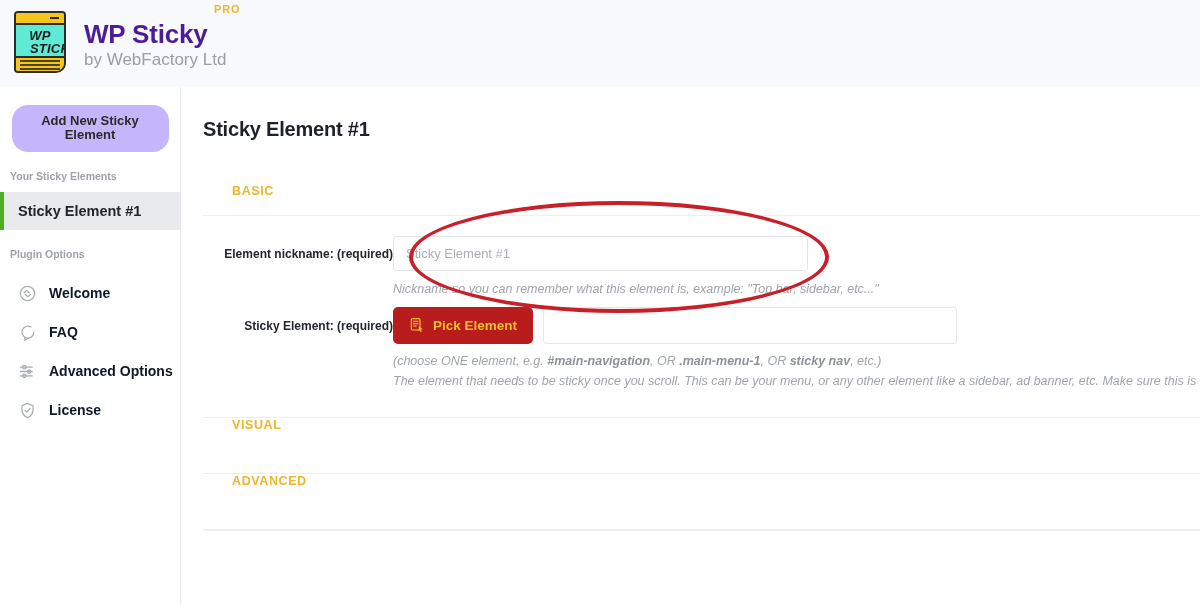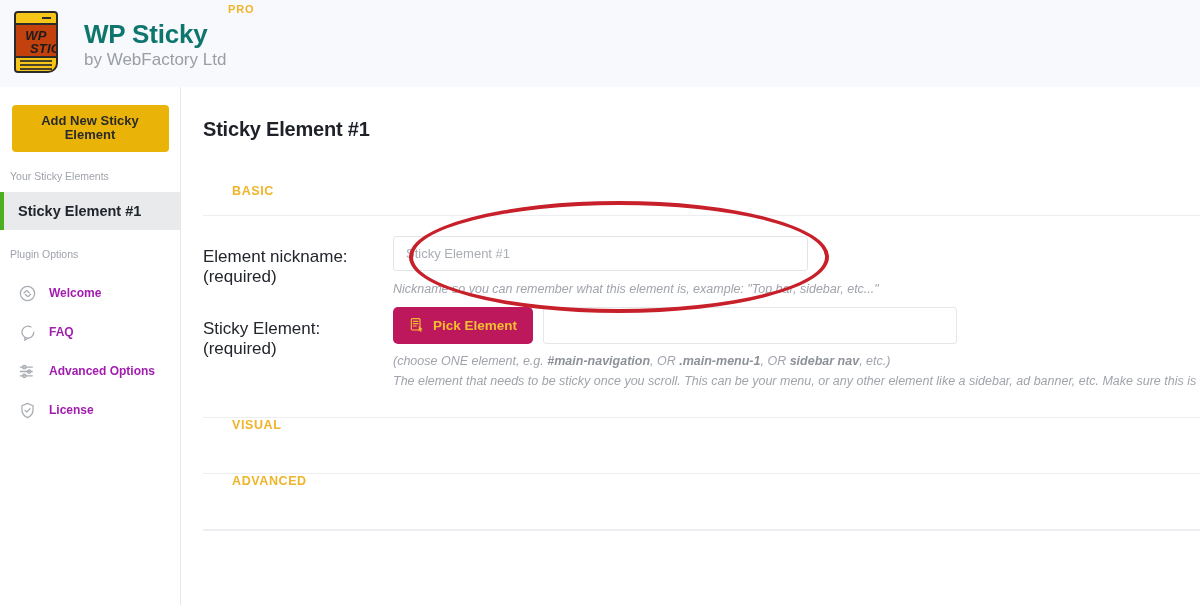--- a/index.html
+++ b/index.html
@@ -34,24 +34,24 @@
     padding-left: 10px;
   }
   .logo-mark {
     position: relative;
     width: 60px; height: 70px;
     flex: 0 0 auto;
   }
   .logo-page {
     position: absolute;
     left: 4px; top: 2px;
-    width: 44px; height: 62px;
+    width: 52px; height: 62px;
     border: 2.5px solid #2b2b2b;
     border-radius: 4px 4px 10px 4px;
-    background: #c2410c;
+    background: #5eead4;
     overflow: hidden;
   }
   .logo-topband {
     position: absolute;
     left: 0; top: 0;
     width: 100%; height: 12px;
     background: #f5c518;
     border-bottom: 2px solid #2b2b2b;
   }
   .logo-topband::after {
@@ -89,69 +89,69 @@
   .logo-text .l2 { font-size: 13px; letter-spacing: .2px; padding-left: 14px; }
 
   .brand-words {
     position: relative;
     margin-left: 14px;
     padding-top: 4px;
   }
   .brand-title {
     font-size: 26px;
     font-weight: 700;
-    color: #0f766e;
+    color: #4c1d95;
     line-height: 1.05;
     letter-spacing: -.2px;
   }
   .brand-sub {
     margin-top: 2px;
     font-size: 17px;
     color: #9a9da3;
     font-weight: 400;
   }
   .brand-pro {
     position: absolute;
     top: -14px;
-    left: 144px;
+    left: 130px;
     font-size: 11px;
     font-weight: 700;
     color: #f0b429;
     letter-spacing: .8px;
   }
 
   
   .sidebar {
     position: absolute;
     left: 0; top: 87px;
     width: 181px; height: 518px;
     background: #ffffff;
     border-right: 1px solid #e4e6ea;
   }
   .add-btn {
     display: block;
     width: 157px;
     margin: 18px auto 0 auto;
     padding: 9px 18px;
-    background: #eab308;
+    background: #c4b5fd;
     color: #2a2a2a;
     border: none;
-    border-radius: 4px;
+    border-radius: 16px;
     font-family: "Liberation Sans", sans-serif;
     font-size: 13px;
     font-weight: 700;
     cursor: pointer;
     text-align: center;
     line-height: 1.1;
   }
   .sb-section-label {
     margin: 18px 0 0 10px;
     font-size: 10.5px;
     color: #9fa3aa;
-    font-weight: 400;
+    font-weight: 700;
   }
   .sb-item-active {
     position: relative;
     margin-top: 10px;
     height: 38px;
     background: #e9eaec;
     display: flex;
     align-items: center;
     padding-left: 18px;
     cursor: pointer;
@@ -180,23 +180,23 @@
     width: 21px; height: 21px;
     flex: 0 0 auto;
     margin-right: 11px;
     color: #a8acb3;
     display: flex;
     align-items: center;
     justify-content: center;
   }
   .sb-icon svg { width: 19px; height: 19px; display: block; }
   .sb-menu-item span.lbl {
-    font-size: 12px;
-    font-weight: 700;
-    color: #a21caf;
+    font-size: 14px;
+    font-weight: 700;
+    color: #0f172a;
   }
 
   
   .main {
     position: absolute;
     left: 181px; top: 87px;
     width: 1019px; height: 518px;
     background: #ffffff;
     padding: 0 0 0 22px;
   }
@@ -226,24 +226,25 @@
 
   
   .form-row {
     display: flex;
     align-items: flex-start;
     position: relative;
   }
   .field-label {
     width: 190px;
     flex: 0 0 190px;
-    font-size: 17px;
-    font-weight: 400;
+    font-size: 12px;
+    font-weight: 700;
     color: #23262c;
     padding-top: 11px;
+    text-align: right;
   }
   .field-col { flex: 1 1 auto; }
 
   .text-input {
     display: block;
     width: 415px;
     height: 35px;
     padding: 6px 12px;
     border: 1px solid #e2e4e8;
     border-radius: 3px;
@@ -267,21 +268,21 @@
   .picker-wrap {
     display: flex;
     align-items: center;
   }
   .pick-btn {
     display: inline-flex;
     align-items: center;
     gap: 8px;
     height: 37px;
     padding: 0 16px;
-    background: #be185d;
+    background: #b91c1c;
     color: #f3bf2f;
     border: none;
     border-radius: 5px;
     font-family: "Liberation Sans", sans-serif;
     font-size: 13.5px;
     font-weight: 700;
     cursor: pointer;
   }
   .pick-btn svg { width: 16px; height: 16px; display: block; }
   .pick-field {
@@ -436,21 +437,21 @@
                 <line x1="6.5" y1="6.5" x2="13.5" y2="6.5"></line>
                 <line x1="6.5" y1="10" x2="13.5" y2="10"></line>
                 <line x1="6.5" y1="13.5" x2="11" y2="13.5"></line>
                 <path d="M14.5 13.5l6 5-2.6.5 1.4 2.6-1.6.9-1.4-2.6-1.8 1.9z" fill="currentColor" stroke="none"></path>
               </svg>
             </span>
             <span>Pick Element</span>
           </button>
           <input class="pick-field" type="text" placeholder="" style="">
         </div>
-        <div class="field-hint" style="margin-top:9px;"><span>(choose ONE element, e.g. </span><b>#main-navigation</b><span>, OR </span><b>.main-menu-1</b><span>, OR </span><b>sidebar nav</b><span>, etc.)</span></div>
+        <div class="field-hint" style="margin-top:9px;"><span>(choose ONE element, e.g. </span><b>#main-navigation</b><span>, OR </span><b>.main-menu-1</b><span>, OR </span><b>sticky nav</b><span>, etc.)</span></div>
         <div class="field-hint" style="margin-top:3px;">The element that needs to be sticky once you scroll. This can be your menu, or any other element like a sidebar, ad banner, etc. Make sure this is a unique identifier.</div>
       </div>
     </div>
 
     <div style="height:27px;"></div>
     <div class="hr"></div>
     <div class="acc-row">
       <span class="sec-head">VISUAL</span>
     </div>
 

